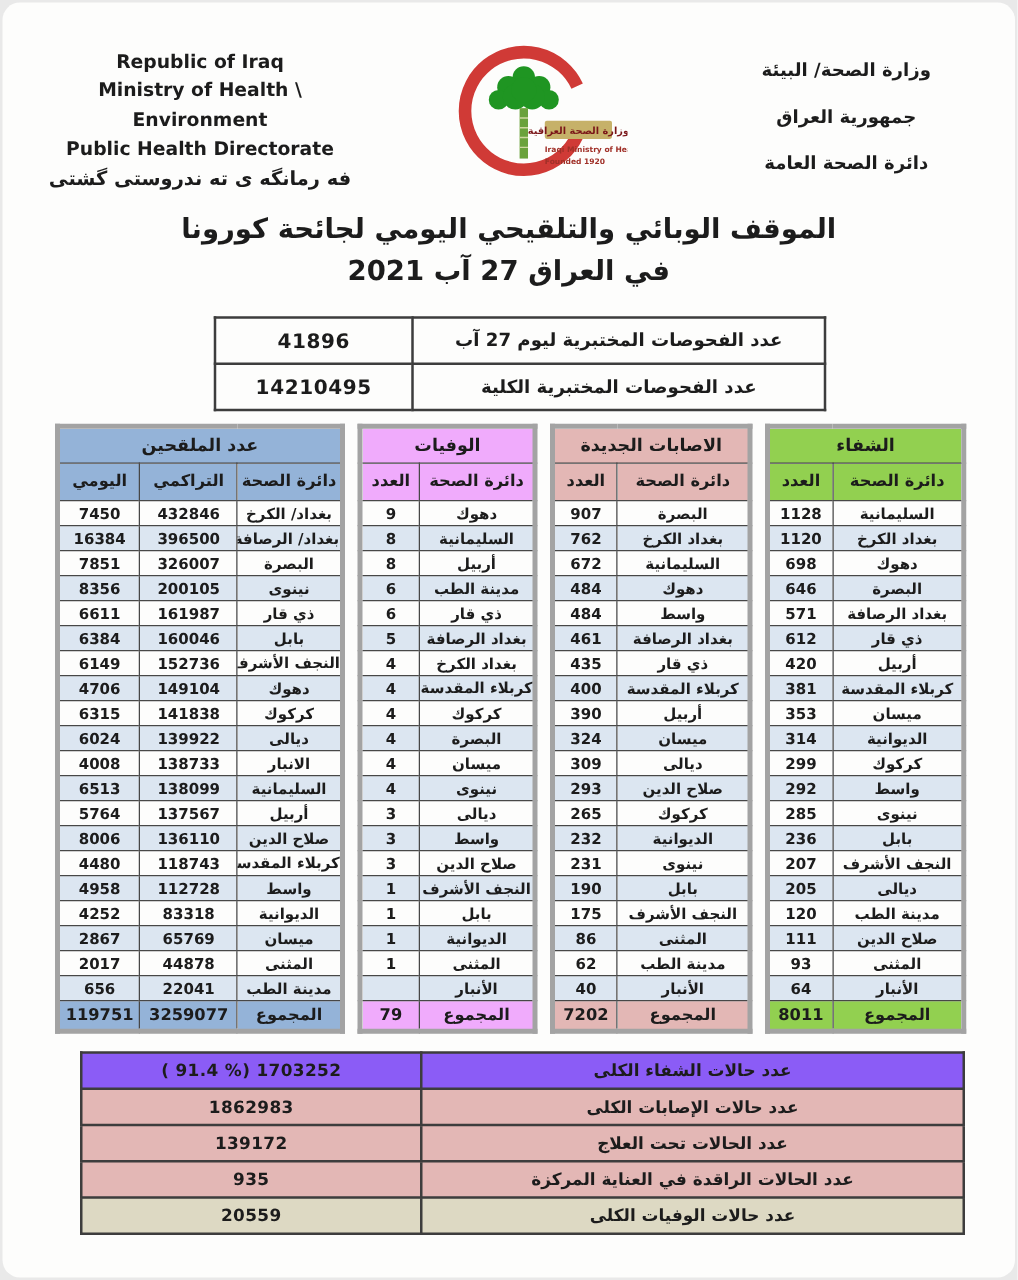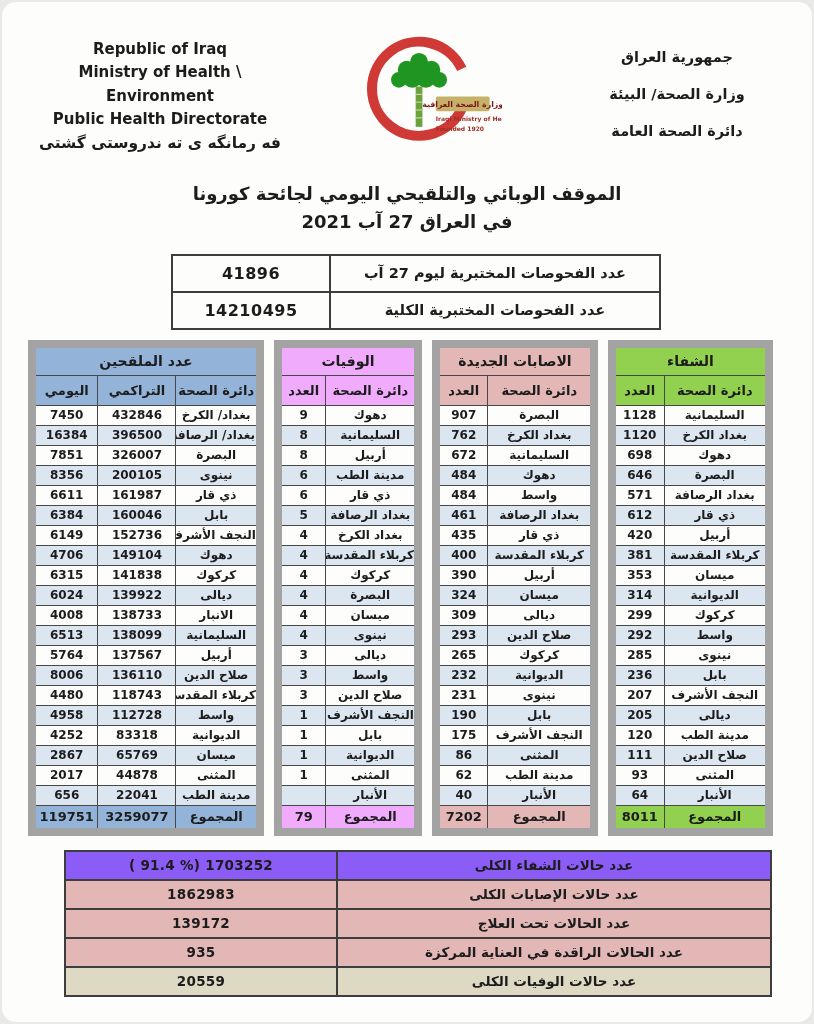--- a/index.html
+++ b/index.html
@@ -10,34 +10,34 @@
   .page{position:absolute;top:2px;left:2px;width:810px;height:1020px;background:#fdfdfc;border-radius:14px;}
 
   
   .header{display:flex;align-items:center;padding:24px 20px 0 24px;}
   .hdr-left{width:268px;text-align:center;font-weight:bold;font-size:15px;line-height:1.55;padding-top:12px;}
   .hdr-left .kurdish{direction:rtl;font-size:15.5px;}
   .logo-wrap{flex:1;display:flex;justify-content:center;}
   .hdr-right{width:230px;direction:rtl;text-align:center;font-weight:bold;font-size:14.5px;line-height:2.55;padding-top:8px;}
 
   
-  .report-title{direction:rtl;text-align:center;font-weight:bold;font-size:18px;line-height:1.55;margin-top:25px;}
+  .report-title{direction:rtl;text-align:center;font-weight:bold;font-size:22px;line-height:1.55;margin-top:12px;}
 
   
   table{border-collapse:collapse;}
   .tests{direction:rtl;margin:18px 0 0 169px;width:490px;}
   .tests td{border:2px solid #3d3d3d;height:33px;text-align:center;font-weight:bold;}
   .tests .c-label{width:326px;font-size:14.5px;margin-left:16px;}
   .tests .c-value{font-size:16px;direction:ltr;letter-spacing:.5px;}
 
   
   .gov-tables{display:flex;direction:rtl;gap:10px;margin:10px 39px 0 62px;align-items:flex-start;}
   table.gov{direction:rtl;table-layout:fixed;}
   .gov th,.gov td{border:1px solid #474747;text-align:center;font-weight:bold;height:19px;padding:0 1px;font-size:12px;overflow:hidden;white-space:nowrap;}
-  .gov{border:8px solid #a3a3a3;}
+  .gov{border:4px solid #a3a3a3;}
   .gov .t-title th{height:27px;font-size:14px;}
   .gov .cols th{height:29px;font-size:13px;}
   .gov tfoot td{height:22px;font-size:13px;}
   .gov tbody tr:nth-child(even) td{background:#dce6f1;}
   .bg-green{background:#92d050;}
   .bg-pink{background:#e3b7b5;}
   .bg-gray{background:#f0abfc;}
   .bg-blue{background:#94b3d8;}
   .gov .c-count,.gov .c-daily,.gov .c-cumulative{direction:ltr;}
 
@@ -84,22 +84,22 @@
             <line x1="55" y1="74" x2="61" y2="74"></line>
         </g>
         <rect x="73" y="55" width="48" height="13" rx="1.5" fill="#c6b169"></rect>
         <text x="97" y="64.5" font-size="7" font-weight="bold" fill="#7a1518" text-anchor="middle">وزارة الصحة العراقية</text>
         <text x="73" y="77" font-size="5.4" font-weight="bold" fill="#a03028">Iraqi Ministry of Health</text>
         <text x="73" y="86" font-size="5.4" font-weight="bold" fill="#a03028">Founded 1920</text>
       </svg>
     </div>
 
     <div class="hdr-right">
+      <div>وزارة الصحة/ البيئة</div>
       <div>جمهورية العراق</div>
-      <div>وزارة الصحة/ البيئة</div>
       <div>دائرة الصحة العامة</div>
     </div>
   </div>
 
   <div class="report-title">
     <div>الموقف الوبائي والتلقيحي اليومي لجائحة كورونا</div>
     <div>في العراق  27 آب  2021</div>
   </div>
 
   <table class="tests">

